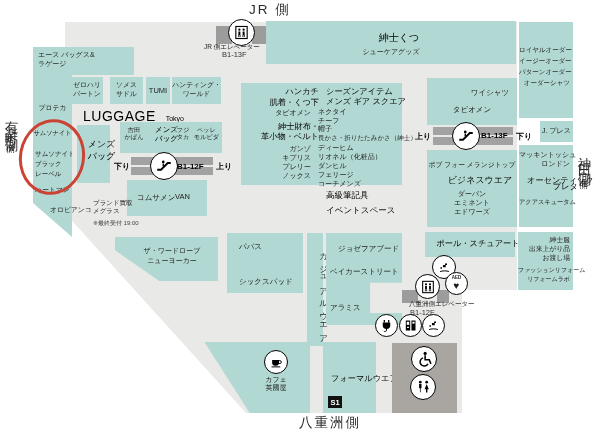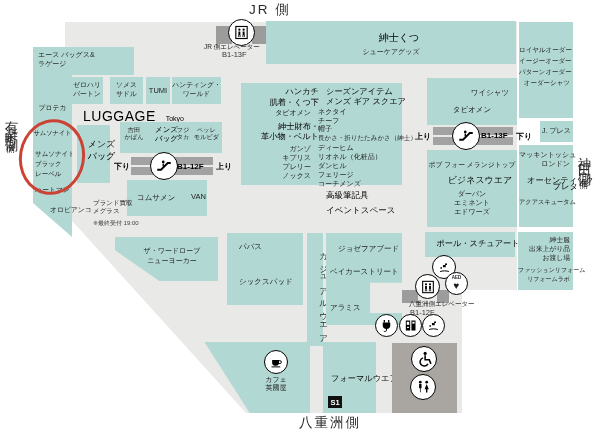--- a/index.html
+++ b/index.html
@@ -131,21 +131,21 @@
   <div class="circle z3" style="left:150px;top:152px;width:28px;height:28px;">
     <svg viewBox="0 0 24 24" width="18" height="18">
         <path d="M3 17h5l9-9h4" stroke="#000" stroke-width="2.4" fill="none"></path>
         <circle cx="11" cy="6.5" r="1.8"></circle>
         <path d="M11 8.5v3.8" stroke="#000" stroke-width="1.8"></path>
       </svg>
   </div>
 
   <div class="tl" style="left:127px;top:180px;width:80px;height:36px;">
     <div class="t s75" style="left:10px;top:13px;">コムサメン</div>
-    <div class="t s75" style="left:64px;top:12px;">VAN</div>
+    <div class="t s75" style="left:48px;top:12px;">VAN</div>
   </div>
 
   <div class="t s65" style="left:93px;top:199px;">
     <div>ブランド買取</div>
     <div>メグラス</div>
   </div>
   <div class="t s6" style="left:93px;top:220px;color:#444;">※最終受付 19:00</div>
   <div class="t s68" style="left:50px;top:206px;">オロビアンコ</div>
 
   <div class="tl" style="left:115px;top:237px;width:103px;height:44px;clip-path:polygon(0 0,100% 0,100% 100%,43% 100%,0 30%);">
@@ -223,21 +223,21 @@
     <div class="t s62 r" style="left:0;top:53px;width:51px;">アクアスキュータム</div>
   </div>
   <div class="tl" style="left:518px;top:232px;width:55px;height:58px;">
     <div class="t s68 r" style="left:0;top:4px;width:52px;">紳士服</div>
     <div class="t s68 r" style="left:0;top:13px;width:52px;">出来上がり品</div>
     <div class="t s68 r" style="left:0;top:22px;width:52px;">お渡し場</div>
     <div class="t s6 r" style="left:0;top:35px;width:52px;">ファッションリフォーム</div>
     <div class="t s6 r" style="left:0;top:44px;width:52px;">リフォームラボ</div>
   </div>
 
-  <div class="tl" style="left:227px;top:233px;width:76px;height:72px;">
+  <div class="tl" style="left:227px;top:233px;width:76px;height:60px;">
     <div class="t s75" style="left:12px;top:9px;">パパス</div>
     <div class="t s75" style="left:12px;top:44px;">シックスパッド</div>
   </div>
   <div class="tl" style="left:307px;top:233px;width:16px;height:113px;">
     <div class="vert b" style="left:3px;top:14px;font-size:8.5px;letter-spacing:2px;">カジュアルウエア</div>
   </div>
   <div class="tl" style="left:326px;top:233px;width:76px;height:92px;clip-path:polygon(0 0,100% 0,100% 54%,58% 54%,58% 87%,100% 87%,100% 100%,0 100%);">
     <div class="t s75" style="left:4px;top:11px;margin-left:8px;">ジョゼフアブード</div>
     <div class="t s75" style="left:4px;top:34px;">ベイカーストリート</div>
     <div class="t s75" style="left:4px;top:70px;">アラミス</div>

